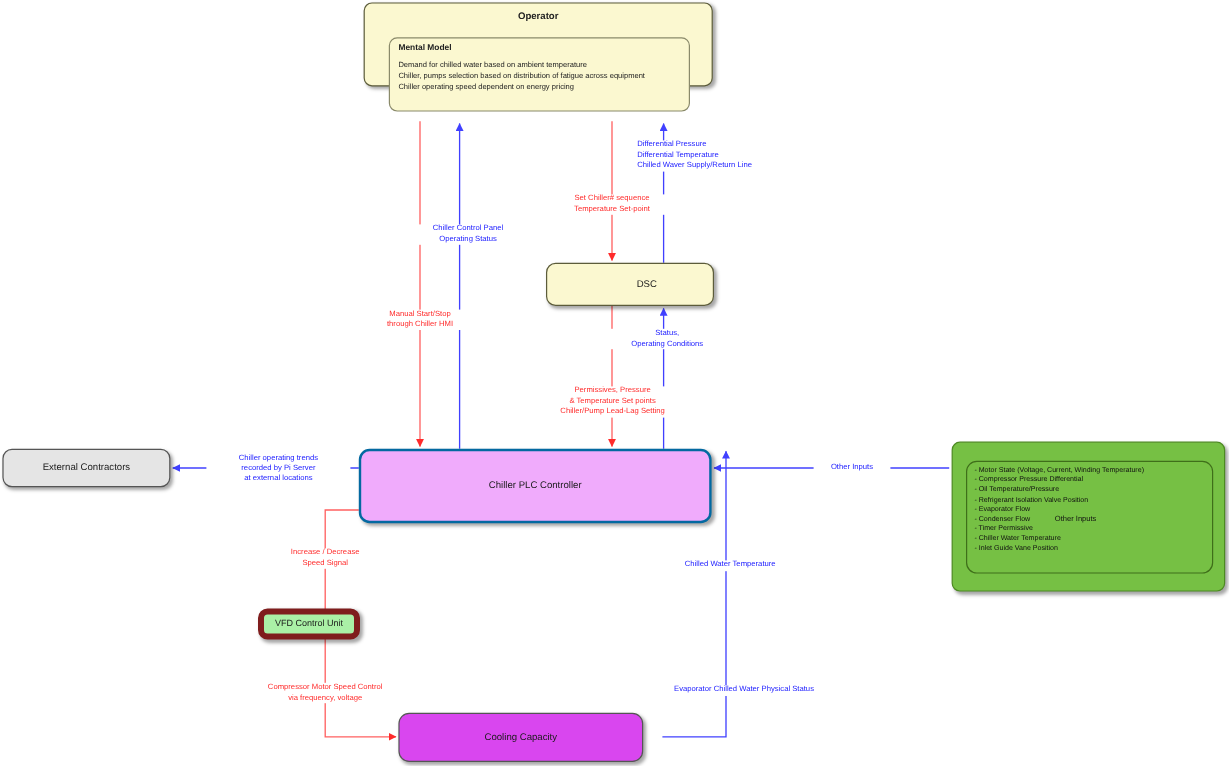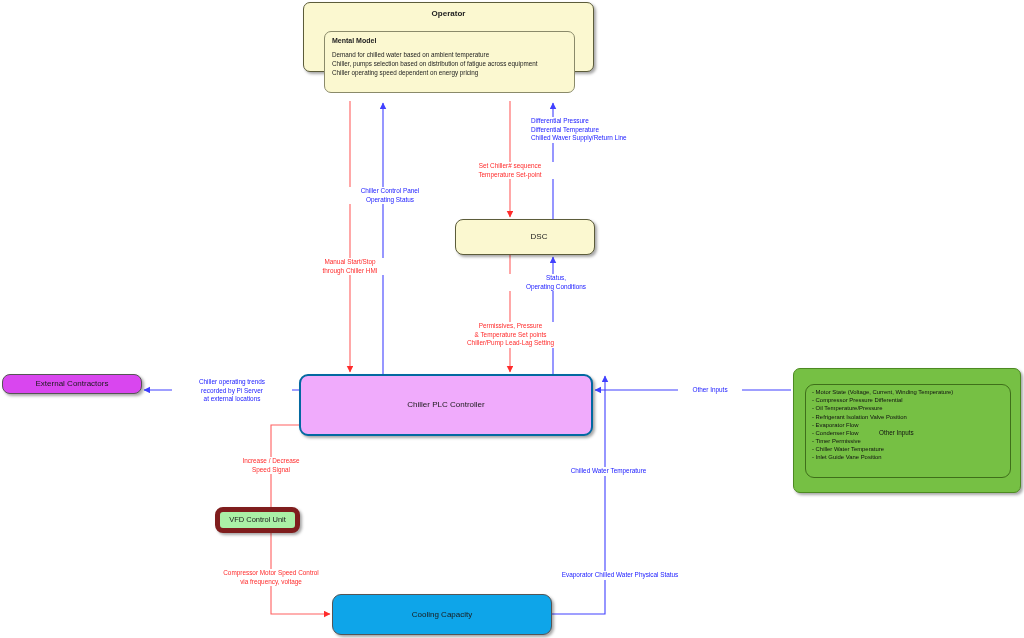--- a/index.html
+++ b/index.html
@@ -25,42 +25,42 @@
   #mental-model .mm-title{font-size:7px;font-weight:bold;color:#222;margin-bottom:6px;}
   #mental-model .mm-line{font-size:6.3px;color:#222;line-height:1.45;white-space:nowrap;}
 
   #dsc{left:455px;top:219px;width:140px;height:36px;
        background:#fbf8d0;border:1px solid #5c5c3a;border-radius:8px;}
   #dsc .node-label{font-size:8px;margin-left:28px;}
 
   #plc{left:299px;top:374px;width:294px;height:62px;
        background:#f0abfc;border:2px solid #0369a1;border-radius:9px;text-align:center;}
 
-  #external{left:2px;top:374px;width:140px;height:20px;
-            background:#d946ef;border:1px solid #555;border-radius:8px;}
+  #external{left:2px;top:374px;width:140px;height:32px;
+            background:#e5e5e5;border:1px solid #555;border-radius:8px;}
 
   #green-box{left:793px;top:368px;width:228px;height:125px;
              background:#76c044;border:1px solid #4d8a22;border-radius:7px;
              display:block;}
   #green-inner{position:absolute;left:11px;top:15px;width:206px;height:94px;
                border:1px solid #3f6f1a;border-radius:9px;background:transparent;
                padding:3px 6px;box-sizing:border-box;text-align:left;}
   #green-inner .gi-line{font-size:5.9px;color:#111;line-height:1.385;white-space:nowrap;}
   #green-other{position:absolute;left:85px;top:60px;font-size:6.3px;color:#111;}
 
   #vfd{left:215px;top:507px;width:85px;height:26px;
        background:#aaf0a6;border:5px solid #7f1d1d;border-radius:8px;}
   #vfd .node-label{font-size:7.5px;}
 
   #sensor{left:545px;top:507px;width:145px;height:26px;
           background:#f9c4cf;border:1px solid #b3556a;border-radius:8px;}
   #sensor .node-label{font-size:7.5px;}
 
-  #cooling{left:332px;top:594px;width:220px;height:41px;
-           background:#0ea5e9;border:1px solid #555;border-radius:9px;}
+  #cooling{left:332px;top:594px;width:204px;height:41px;
+           background:#d946ef;border:1px solid #555;border-radius:9px;}
 
   .edge-label{position:absolute;font-size:6.4px;line-height:1.35;
               text-align:center;white-space:nowrap;background:#ffffff;}
   .red{color:#ff2b2b;}
   .blue{color:#2020ff;}
 </style>
 </head>
 <body>
 
 <div id="canvas">

